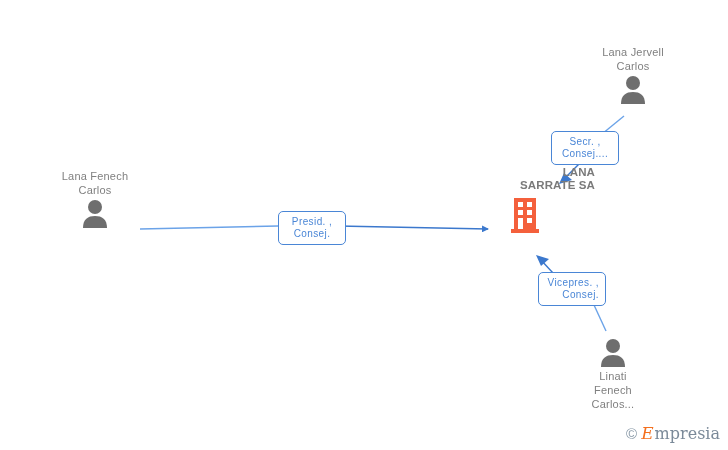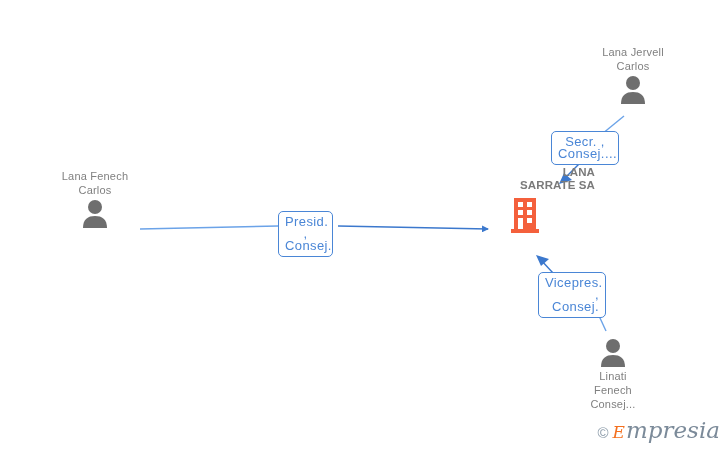--- a/index.html
+++ b/index.html
@@ -67,21 +67,21 @@
   }
 
   
   .role-box {
     position: absolute;
     box-sizing: border-box;
     border: 1px solid #4a86d6;
     border-radius: 5px;
     background: #ffffff;
     color: #4a86d6;
-    font-size: 13px;
+    font-size: 10px;
     line-height: 12px;
     text-align: center;
     padding: 4px 6px 4px 6px;
     letter-spacing: 0.4px;
     white-space: pre-line;
   }
 
   
   #watermark {
     position: absolute;
@@ -99,22 +99,21 @@
   }
   #watermark .wm-e {
     font-family: "DejaVu Serif", serif;
     font-style: italic;
     font-size: 17px;
     color: #f4701f;
     line-height: 1;
   }
   #watermark .wm-rest {
     font-family: "DejaVu Serif", serif;
-    font-style: italic;
-    font-size: 23px;
+    font-size: 16px;
     color: #7b8a99;
     line-height: 1;
     margin-left: -3px;
   }
 </style>
 </head>
 <body>
 
 <div id="canvas">
 
@@ -176,24 +175,24 @@
     </svg>
   </div>
 
   <div class="person below" style="left:553px; top:336px;">
     <svg class="person-icon" width="28" height="30" viewBox="0 0 28 30" xmlns="http://www.w3.org/2000/svg">
       <circle cx="14" cy="9" r="7" fill="#6e6e6e"></circle>
       <path d="M2,30 C2,21 7,18 14,18 C21,18 26,21 26,30 z" fill="#6e6e6e"></path>
     </svg>
     <div class="person-name">Linati
 Fenech
-Consej...</div>
-  </div>
-
-  <div class="role-box" style="left:278px; top:211px; width:55px;">Presid. ,
+Carlos...</div>
+  </div>
+
+  <div class="role-box" style="left:278px; top:211px; width:68px;">Presid. ,
 Consej.</div>
 
   <div class="role-box" style="left:551px; top:131px; width:68px;">Secr. ,
 Consej....</div>
 
   <div class="role-box" style="left:538px; top:272px; width:68px;text-align:right;">Vicepres. ,
 Consej.</div>
 
   <div id="watermark">
     <span class="wm-c">©</span>

